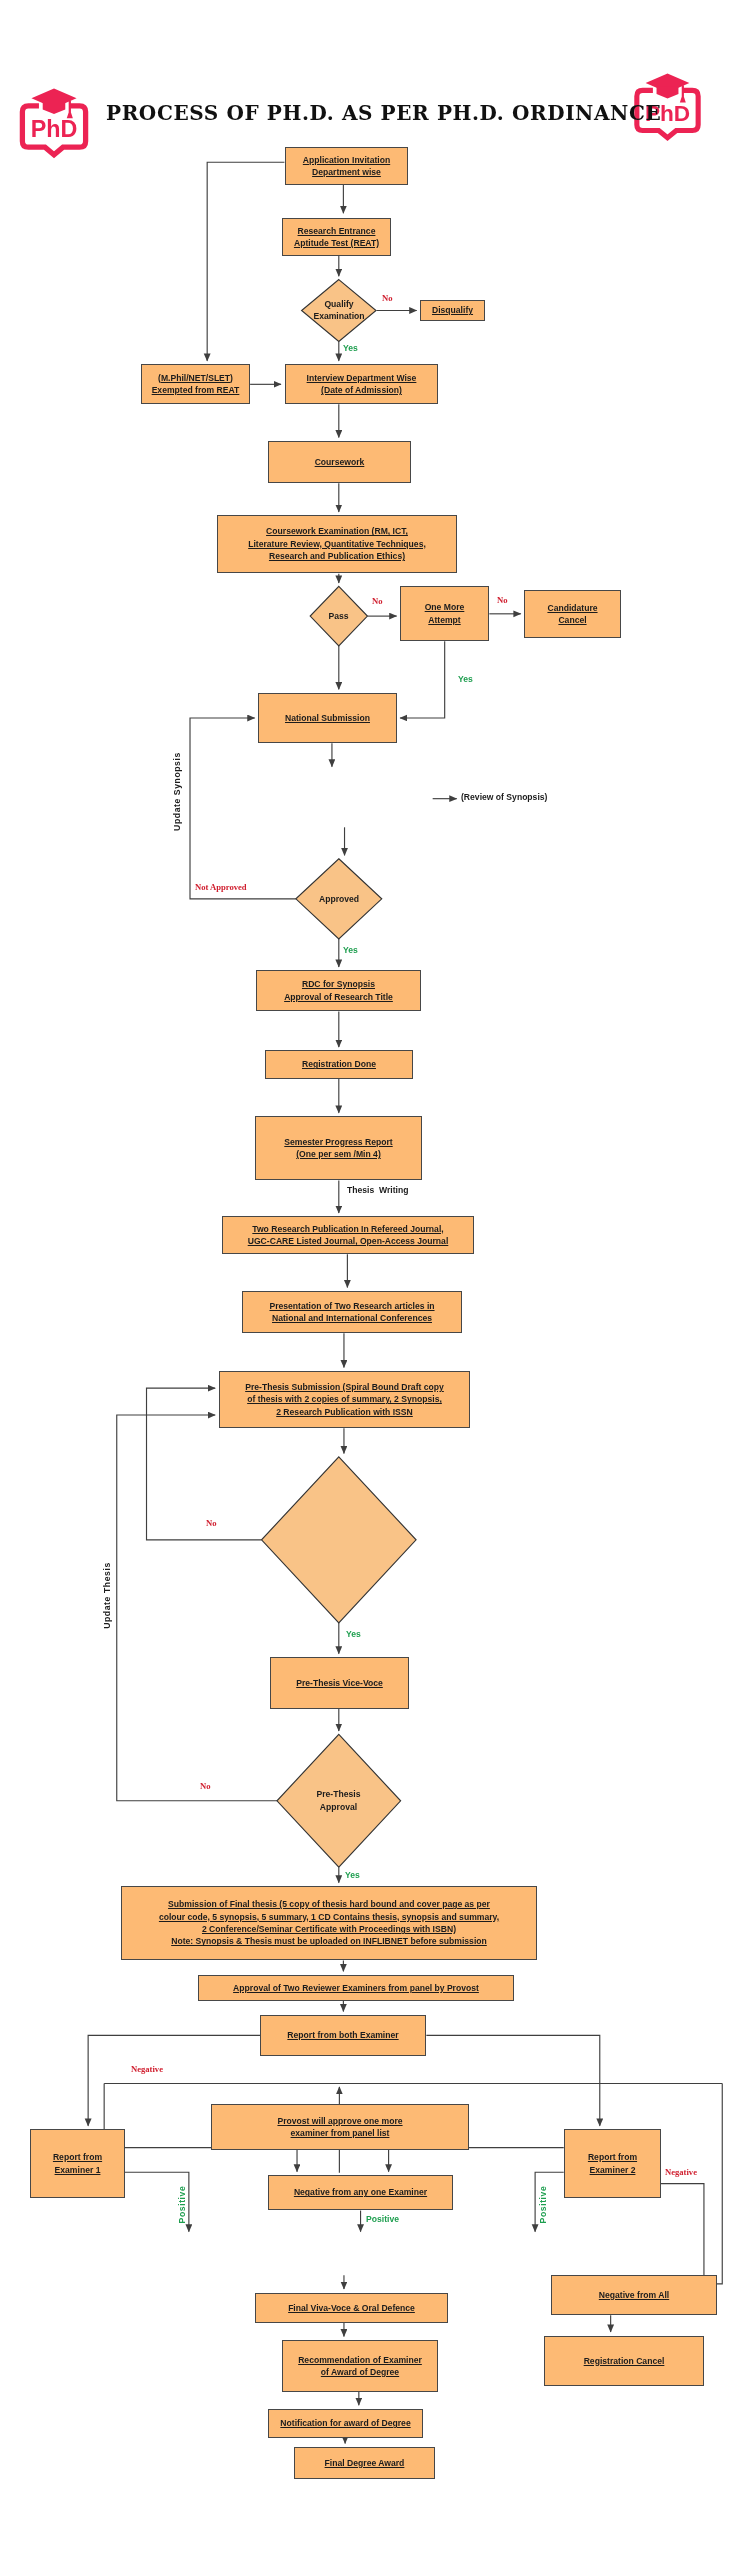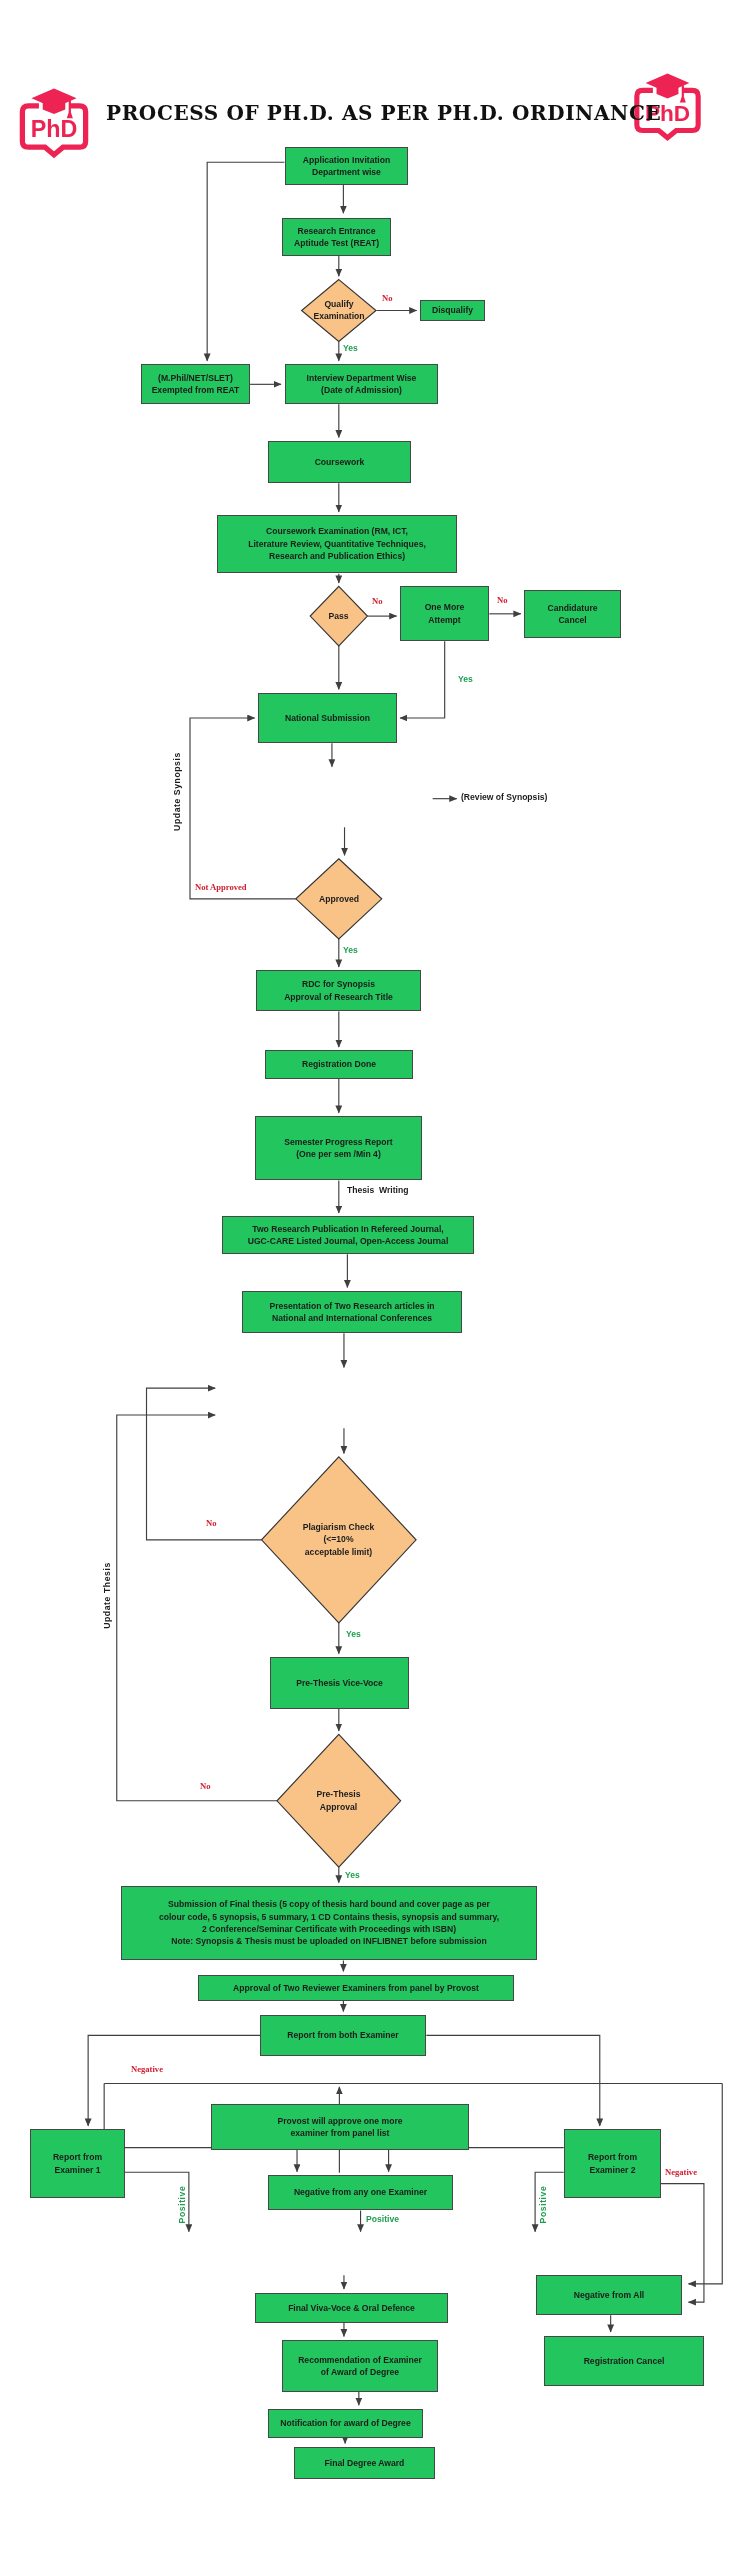--- a/index.html
+++ b/index.html
@@ -1,22 +1,22 @@
 <!DOCTYPE html>
 <html style="font-size:9.2px"><head>
 <meta charset="utf-8">
 <style>
   html,body{margin:0;padding:0;background:#ffffff;}
   #canvas{position:relative;width:744px;height:2576px;background:#ffffff;
           font-family:"Liberation Sans", sans-serif;overflow:hidden;}
   #wires{position:absolute;left:0;top:0;width:744px;height:2576px;}
-  .node{position:absolute;background:#22c55e;border:1.1px solid #474747;
+  .node{position:absolute;background:#fdba74;border:1.1px solid #474747;
         display:flex;align-items:center;justify-content:center;text-align:center;
         color:#1c1c1c;font-weight:bold;font-size:8.6px;line-height:1.45;
-        white-space:pre-line;box-sizing:border-box;padding:1.1px 3.4px;}
+        white-space:pre-line;box-sizing:border-box;padding:1.1px 3.4px;text-decoration:underline;}
   .dlabel{position:absolute;display:flex;align-items:center;justify-content:center;
         text-align:center;color:#1c1c1c;font-weight:bold;font-size:8.6px;line-height:1.4;
         white-space:pre-line;}
   .elabel{position:absolute;font-weight:bold;font-size:8.6px;white-space:pre;}
   .yes{color:#1e9e4f;}
   .no{color:#d01f2f;font-family:Liberation Serif, serif;}
   .black{color:#1c1c1c;}
   .rot{transform-origin:0 0;transform:rotate(-90deg);text-align:center;letter-spacing:0.6px;}
   #title{position:absolute;left:106px;top:101px;width:475px;text-align:center;
          font-family:"DejaVu Serif", serif;font-weight:bold;font-size:20px;
@@ -133,49 +133,49 @@
   <div class="node" style="left:258px;top:693px;width:139px;height:50px">National Submission</div>
   <div class="node" style="left:256px;top:970px;width:165px;height:41px">RDC for Synopsis
 Approval of Research Title</div>
   <div class="node" style="left:265px;top:1050px;width:148px;height:29px">Registration Done</div>
   <div class="node" style="left:255px;top:1116px;width:167px;height:64px">Semester Progress Report
 (One per sem /Min 4)</div>
   <div class="node" style="left:242px;top:1291px;width:220px;height:42px">Presentation of Two Research articles in
 National and International Conferences</div>
   <div class="node" style="left:222px;top:1216px;width:252px;height:38px">Two Research Publication In Refereed Journal,
 UGC-CARE Listed Journal, Open-Access Journal</div>
+  <div class="node" style="left:219px;top:1371px;width:251px;height:57px">Pre-Thesis Submission (Spiral Bound Draft copy
+of thesis with 2 copies of summary, 2 Synopsis,
+2 Research Publication with ISSN</div>
   <div class="node" style="left:270px;top:1657px;width:139px;height:52px">Pre-Thesis Vice-Voce</div>
   <div class="node" style="left:121px;top:1886px;width:416px;height:74px">Submission of Final thesis (5 copy of thesis hard bound and cover page as per
 colour code, 5 synopsis, 5 summary, 1 CD Contains thesis, synopsis and summary,
 2 Conference/Seminar Certificate with Proceedings with ISBN)
 Note: Synopsis &amp; Thesis must be uploaded on INFLIBNET before submission</div>
   <div class="node" style="left:198px;top:1975px;width:316px;height:26px">Approval of Two Reviewer Examiners from panel by Provost</div>
   <div class="node" style="left:260px;top:2015px;width:166px;height:41px">Report from both Examiner</div>
   <div class="node" style="left:211px;top:2104px;width:258px;height:46px">Provost will approve one more
 examiner from panel list</div>
   <div class="node" style="left:30px;top:2129px;width:95px;height:69px">Report from
 Examiner 1</div>
   <div class="node" style="left:564px;top:2129px;width:97px;height:69px">Report from
 Examiner 2</div>
   <div class="node" style="left:268px;top:2175px;width:185px;height:35px">Negative from any one Examiner</div>
-  <div class="node" style="left:536px;top:2275px;width:146px;height:40px">Negative from All</div>
+  <div class="node" style="left:551px;top:2275px;width:166px;height:40px">Negative from All</div>
   <div class="node" style="left:255px;top:2293px;width:193px;height:30px">Final Viva-Voce &amp; Oral Defence</div>
   <div class="node" style="left:282px;top:2340px;width:156px;height:52px">Recommendation of Examiner
 of Award of Degree</div>
   <div class="node" style="left:544px;top:2336px;width:160px;height:50px">Registration Cancel</div>
   <div class="node" style="left:268px;top:2409px;width:155px;height:29px">Notification for award of Degree</div>
   <div class="node" style="left:294px;top:2447px;width:141px;height:31.5px">Final Degree Award</div>
 
   <div class="dlabel" style="left:302px;top:286px;width:74px;height:48px">Qualify
 Examination</div>
   <div class="dlabel" style="left:310px;top:602px;width:57px;height:27.5px">Pass</div>
   <div class="dlabel" style="left:296px;top:885px;width:86px;height:27.5px">Approved</div>
-  <div class="dlabel" style="left:270px;top:1511px;width:137px;height:57px">Plagiarism Check
-(&lt;=10%
-acceptable limit)</div>
   <div class="dlabel" style="left:287px;top:1781px;width:103px;height:39px">Pre-Thesis
 Approval</div>
 
   <div class="elabel no" style="left:382px;top:293px">No</div>
   <div class="elabel yes" style="left:343px;top:343px">Yes</div>
   <div class="elabel no" style="left:372px;top:596px">No</div>
   <div class="elabel no" style="left:497px;top:595px">No</div>
   <div class="elabel yes" style="left:458px;top:674px">Yes</div>
   <div class="elabel no" style="left:195px;top:882px">Not Approved</div>
   <div class="elabel yes" style="left:343px;top:945px">Yes</div>

